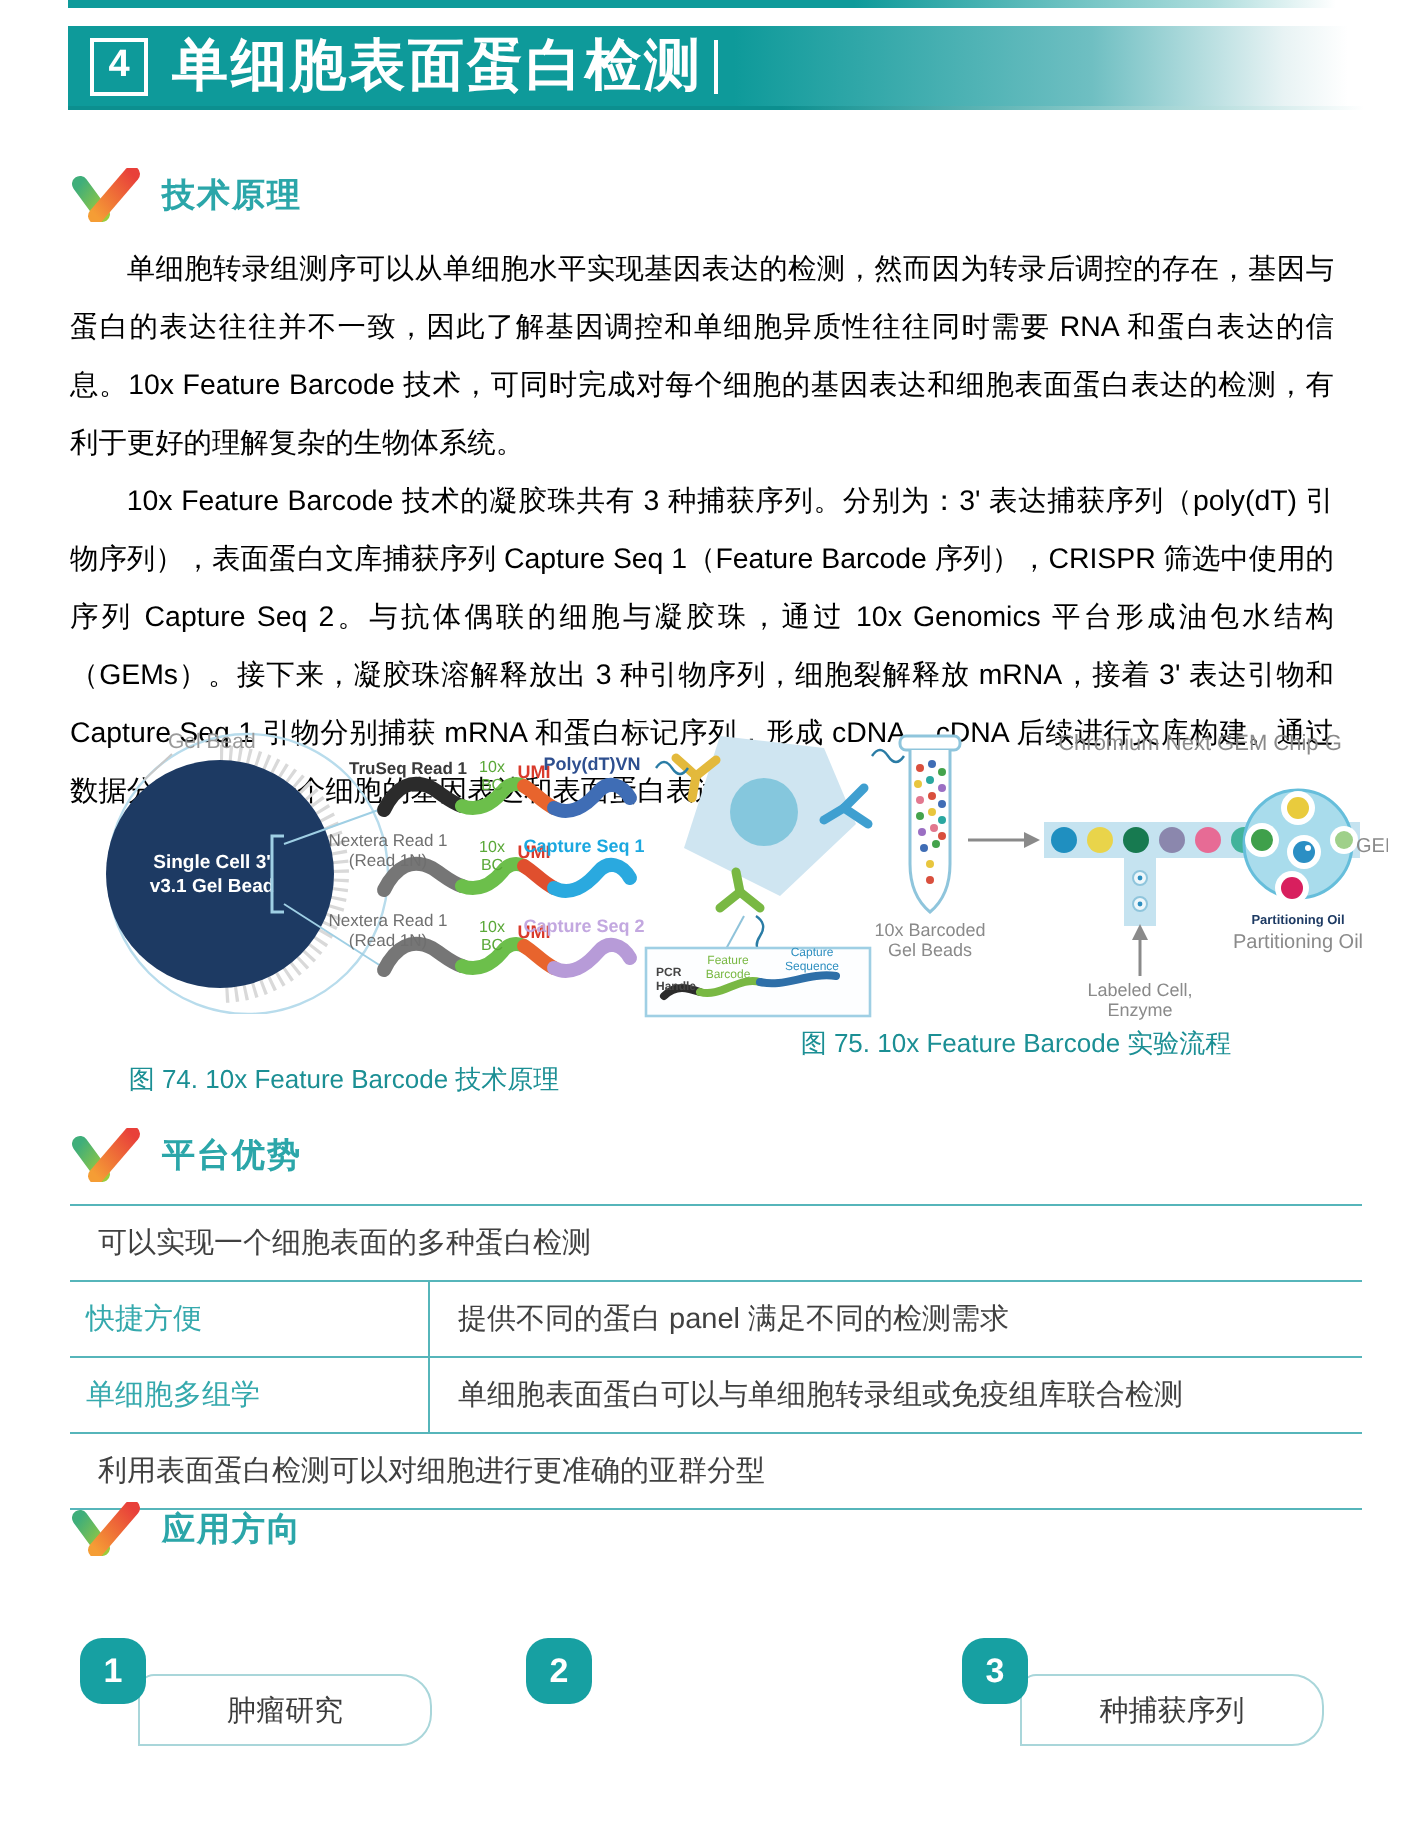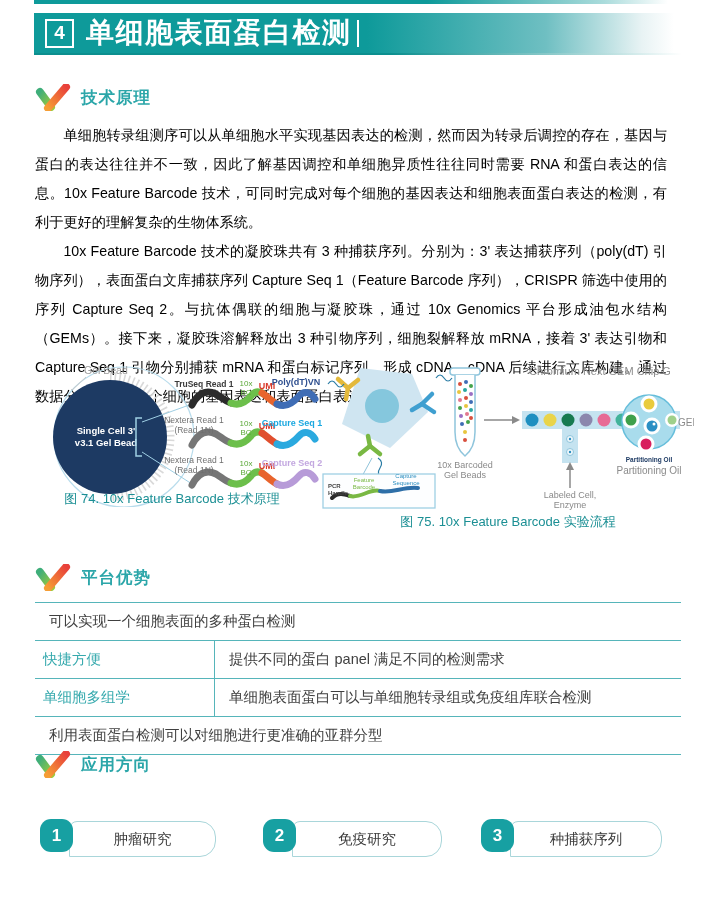--- a/index.html
+++ b/index.html
@@ -38,21 +38,21 @@
   .adv-label{width:180px;flex:0 0 180px;border-right:1px solid #56b5ba;
     padding:9px 4px 9px 8px;color:#35a9ad;font-size:14.5px;box-sizing:border-box;}
   .adv-value{padding:9px 0 9px 14px;color:#404040;font-size:14.5px;}
 
   
   .app-item{display:flex;align-items:flex-start;}
   .app-badge{width:33px;height:33px;border-radius:11px;background:#17a0a2;color:#fff;
     font-size:17px;font-weight:bold;display:flex;align-items:center;justify-content:center;
     position:relative;z-index:2;}
   .app-box{height:36px;border:1.5px solid #a9d6da;border-radius:8px 16px 16px 0;
-    margin-left:-4px;margin-top:2px;background:#fff;display:flex;align-items:center;
+    margin-left:-4px;margin-top:18px;background:#fff;display:flex;align-items:center;
     justify-content:center;font-size:14.5px;color:#3c3c3c;box-sizing:border-box;}
 
   svg text{font-family:"Liberation Sans","DejaVu Sans",sans-serif;}
 </style>
 </head>
 <body>
 
 <div class="abs top-strip"></div>
 <div class="abs header-bar">
   <div class="hnum">4</div>
@@ -230,21 +230,21 @@
   </g>
   <text x="356" y="64" font-size="10" fill="#8a8a8a">GEMs</text>
   <text x="327" y="100" text-anchor="middle" font-size="6.5" font-weight="bold" fill="#1d3a63">Partitioning Oil</text>
   <text x="327" y="112" text-anchor="middle" font-size="10" fill="#8a8a8a">Partitioning Oil</text>
   <line x1="248" y1="126" x2="248" y2="108" stroke="#8a8a8a" stroke-width="1.5"></line>
   <polygon points="244,108 248,100 252,108" fill="#8a8a8a"></polygon>
   <text x="248" y="136" text-anchor="middle" font-size="9" fill="#8a8a8a">Labeled Cell,</text>
   <text x="248" y="146" text-anchor="middle" font-size="9" fill="#8a8a8a">Enzyme</text>
 </svg>
 
-<div class="abs caption" style="left:22px;top:490px;width:300px;">图 74. 10x Feature Barcode 技术原理</div>
+<div class="abs caption" style="left:22px;top:531px;width:300px;">图 74. 10x Feature Barcode 技术原理</div>
 <div class="abs caption" style="left:322px;top:513px;width:372px;">图 75. 10x Feature Barcode 实验流程</div>
 
 <div class="abs sec-head" style="left:35px;top:564px;">
   <svg class="vicon" viewBox="0 0 36 27">
     <path d="M5,8 L16,23" stroke="url(#vg)" stroke-width="8" stroke-linecap="round" fill="none"></path>
     <path d="M31,3 L13,24" stroke="url(#vo)" stroke-width="8" stroke-linecap="round" fill="none"></path>
   </svg>
   <span class="sec-title">平台优势</span>
 </div>
 
@@ -272,18 +272,17 @@
   </svg>
   <span class="sec-title">应用方向</span>
 </div>
 
 <div class="abs app-item" style="left:40px;top:819px;">
   <div class="app-badge">1</div>
   <div class="app-box" style="width:147px;">肿瘤研究</div>
 </div>
 <div class="abs app-item" style="left:263px;top:819px;">
   <div class="app-badge">2</div>
-  <div class="app-box" style="width:150px;">免疫研究</div>
 </div>
 <div class="abs app-item" style="left:481px;top:819px;">
   <div class="app-badge">3</div>
   <div class="app-box" style="width:152px;">种捕获序列</div>
 </div>
 
 </body></html>

